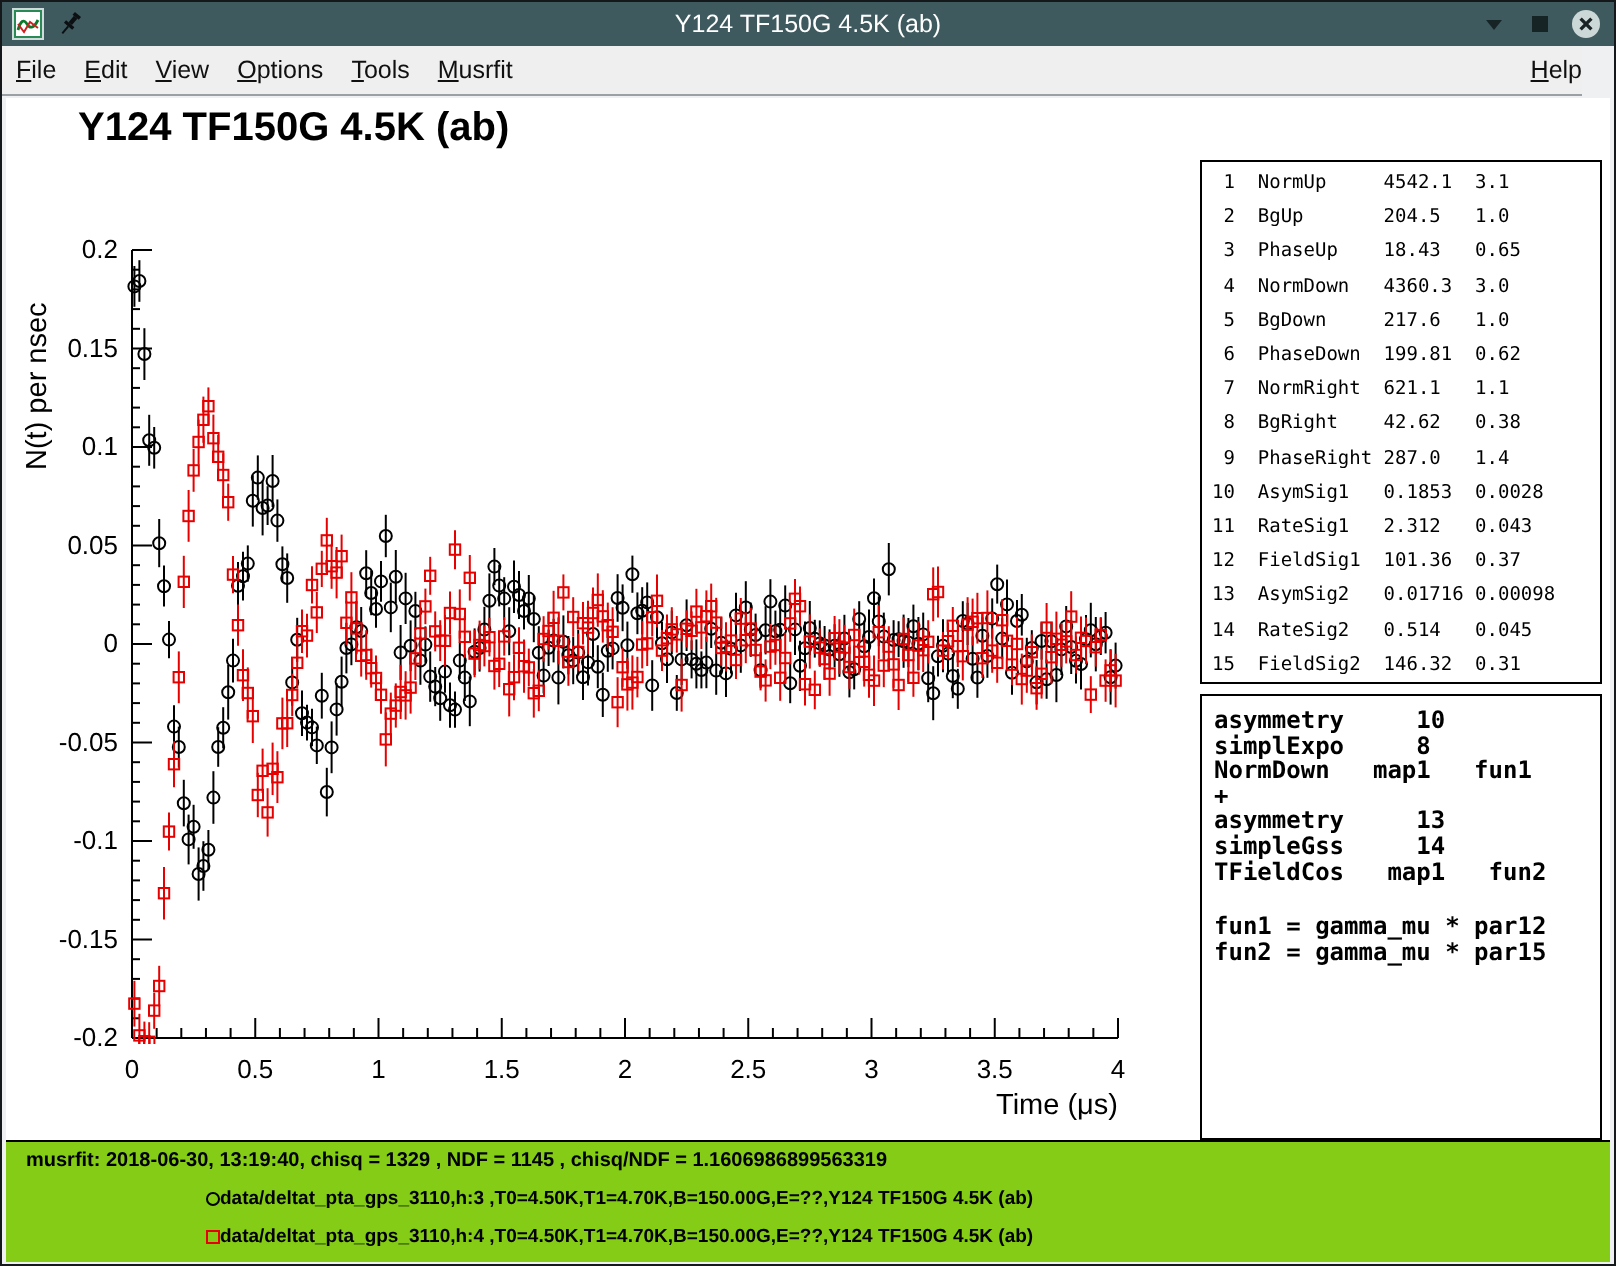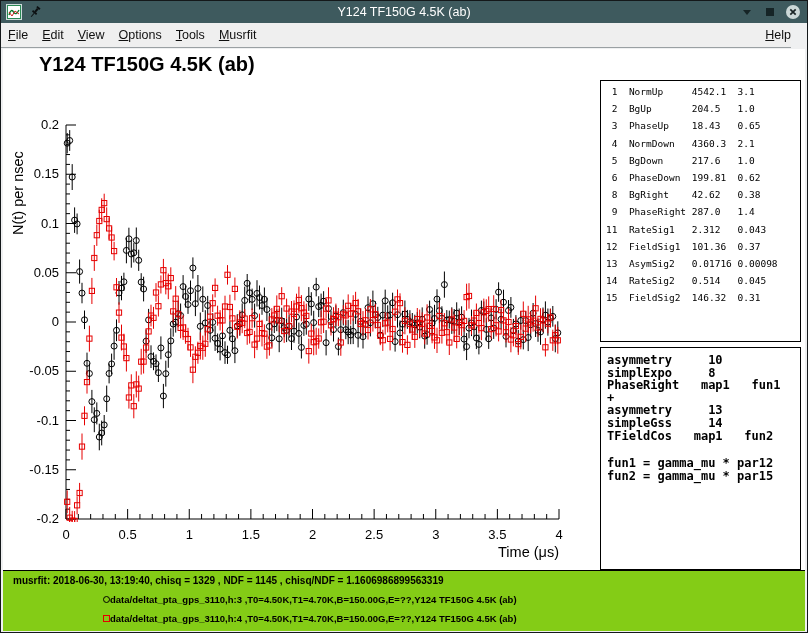--- a/index.html
+++ b/index.html
@@ -1015,36 +1015,38 @@
           <rect x="546.7" y="221.6" width="5.2" height="5.2" fill="none"></rect>
           <line x1="551.8" y1="242.7" x2="551.8" y2="215.9"></line>
           <rect x="549.2" y="226.7" width="5.2" height="5.2" fill="none"></rect>
         </g>
       </svg>
 
     <div class="param-box" id="param-box">
         <div class="param-row"> 1  NormUp     4542.1  3.1</div>
         <div class="param-row"> 2  BgUp       204.5   1.0</div>
         <div class="param-row"> 3  PhaseUp    18.43   0.65</div>
-        <div class="param-row"> 4  NormDown   4360.3  2.1</div>
+        <div class="param-row"> 4  NormDown   4360.3  3.0</div>
         <div class="param-row"> 5  BgDown     217.6   1.0</div>
         <div class="param-row"> 6  PhaseDown  199.81  0.62</div>
+        <div class="param-row"> 7  NormRight  621.1   1.1</div>
         <div class="param-row"> 8  BgRight    42.62   0.38</div>
         <div class="param-row"> 9  PhaseRight 287.0   1.4</div>
+        <div class="param-row">10  AsymSig1   0.1853  0.0028</div>
         <div class="param-row">11  RateSig1   2.312   0.043</div>
         <div class="param-row">12  FieldSig1  101.36  0.37</div>
         <div class="param-row">13  AsymSig2   0.01716 0.00098</div>
         <div class="param-row">14  RateSig2   0.514   0.045</div>
         <div class="param-row">15  FieldSig2  146.32  0.31</div>
       </div>
 
     <div class="theory-box" id="theory-box">
         <div class="theory-line">asymmetry     10</div>
         <div class="theory-line">simplExpo     8</div>
-        <div class="theory-line">PhaseRight   map1   fun1</div>
+        <div class="theory-line">NormDown   map1   fun1</div>
         <div class="theory-line">+</div>
         <div class="theory-line">asymmetry     13</div>
         <div class="theory-line">simpleGss     14</div>
         <div class="theory-line">TFieldCos   map1   fun2</div>
         <div class="theory-spacer"></div>
         <div class="theory-line">fun1 = gamma_mu * par12</div>
         <div class="theory-line">fun2 = gamma_mu * par15</div>
       </div>
 
     <div class="bottom-panel">

